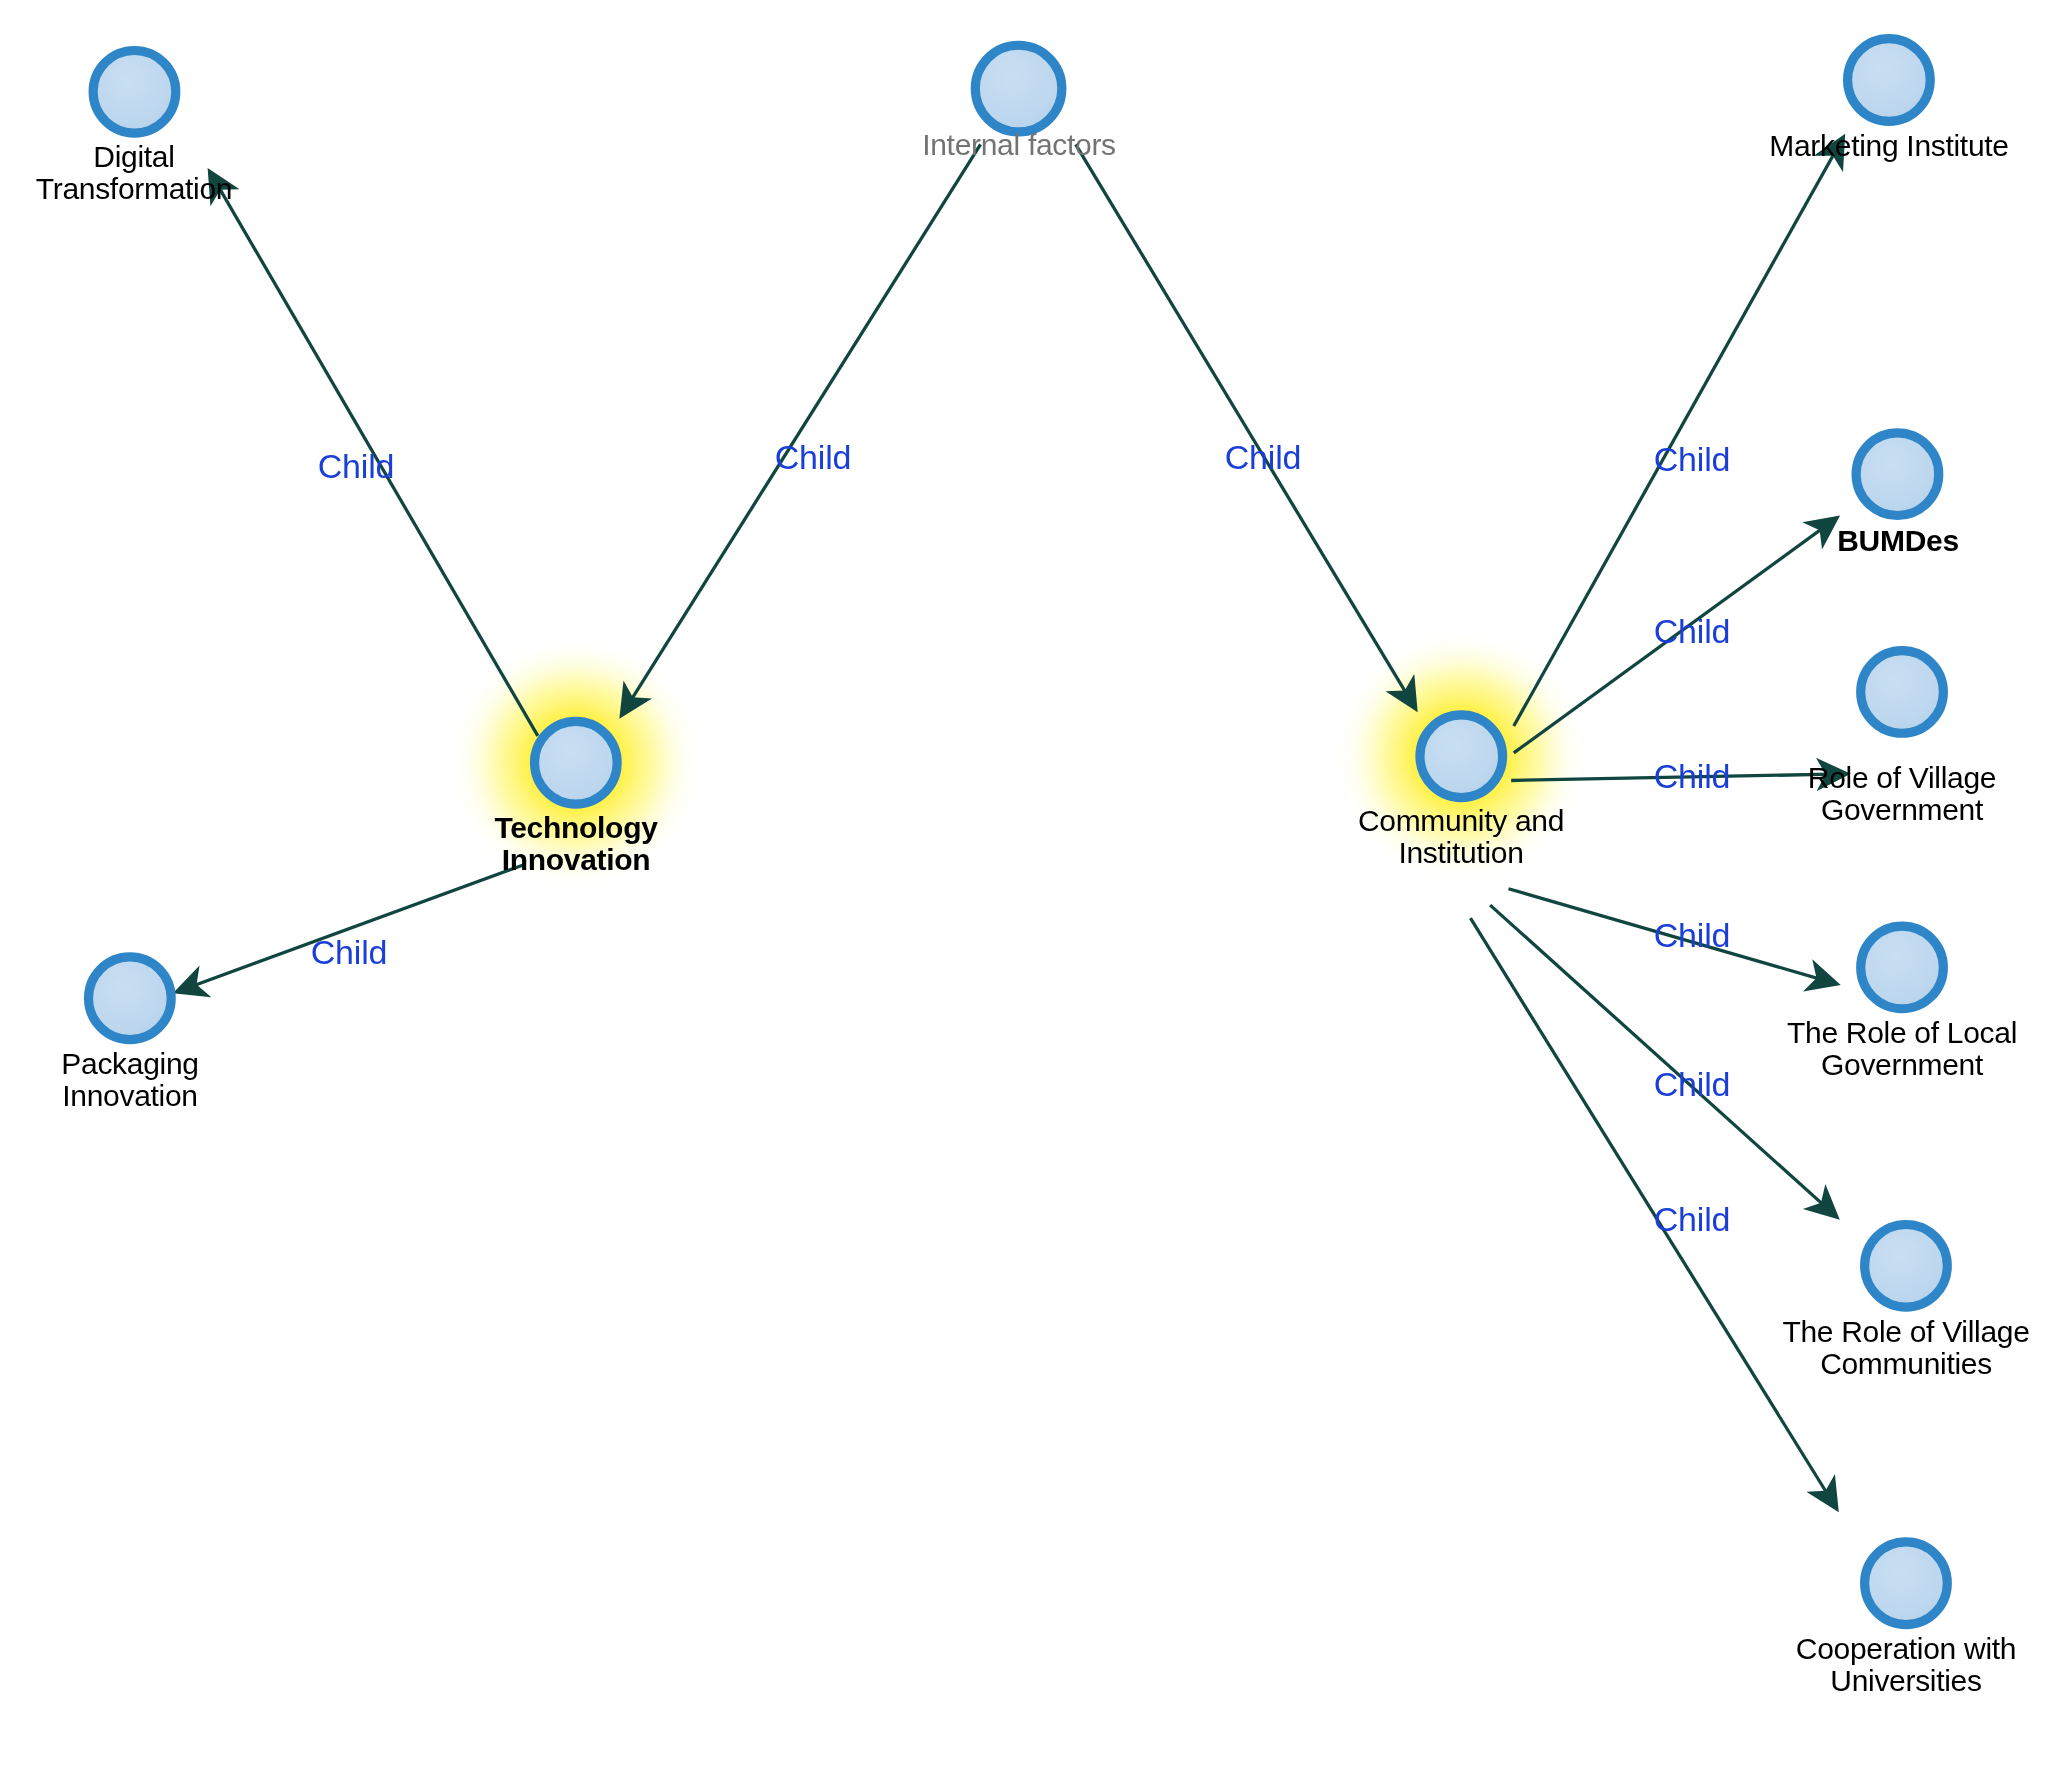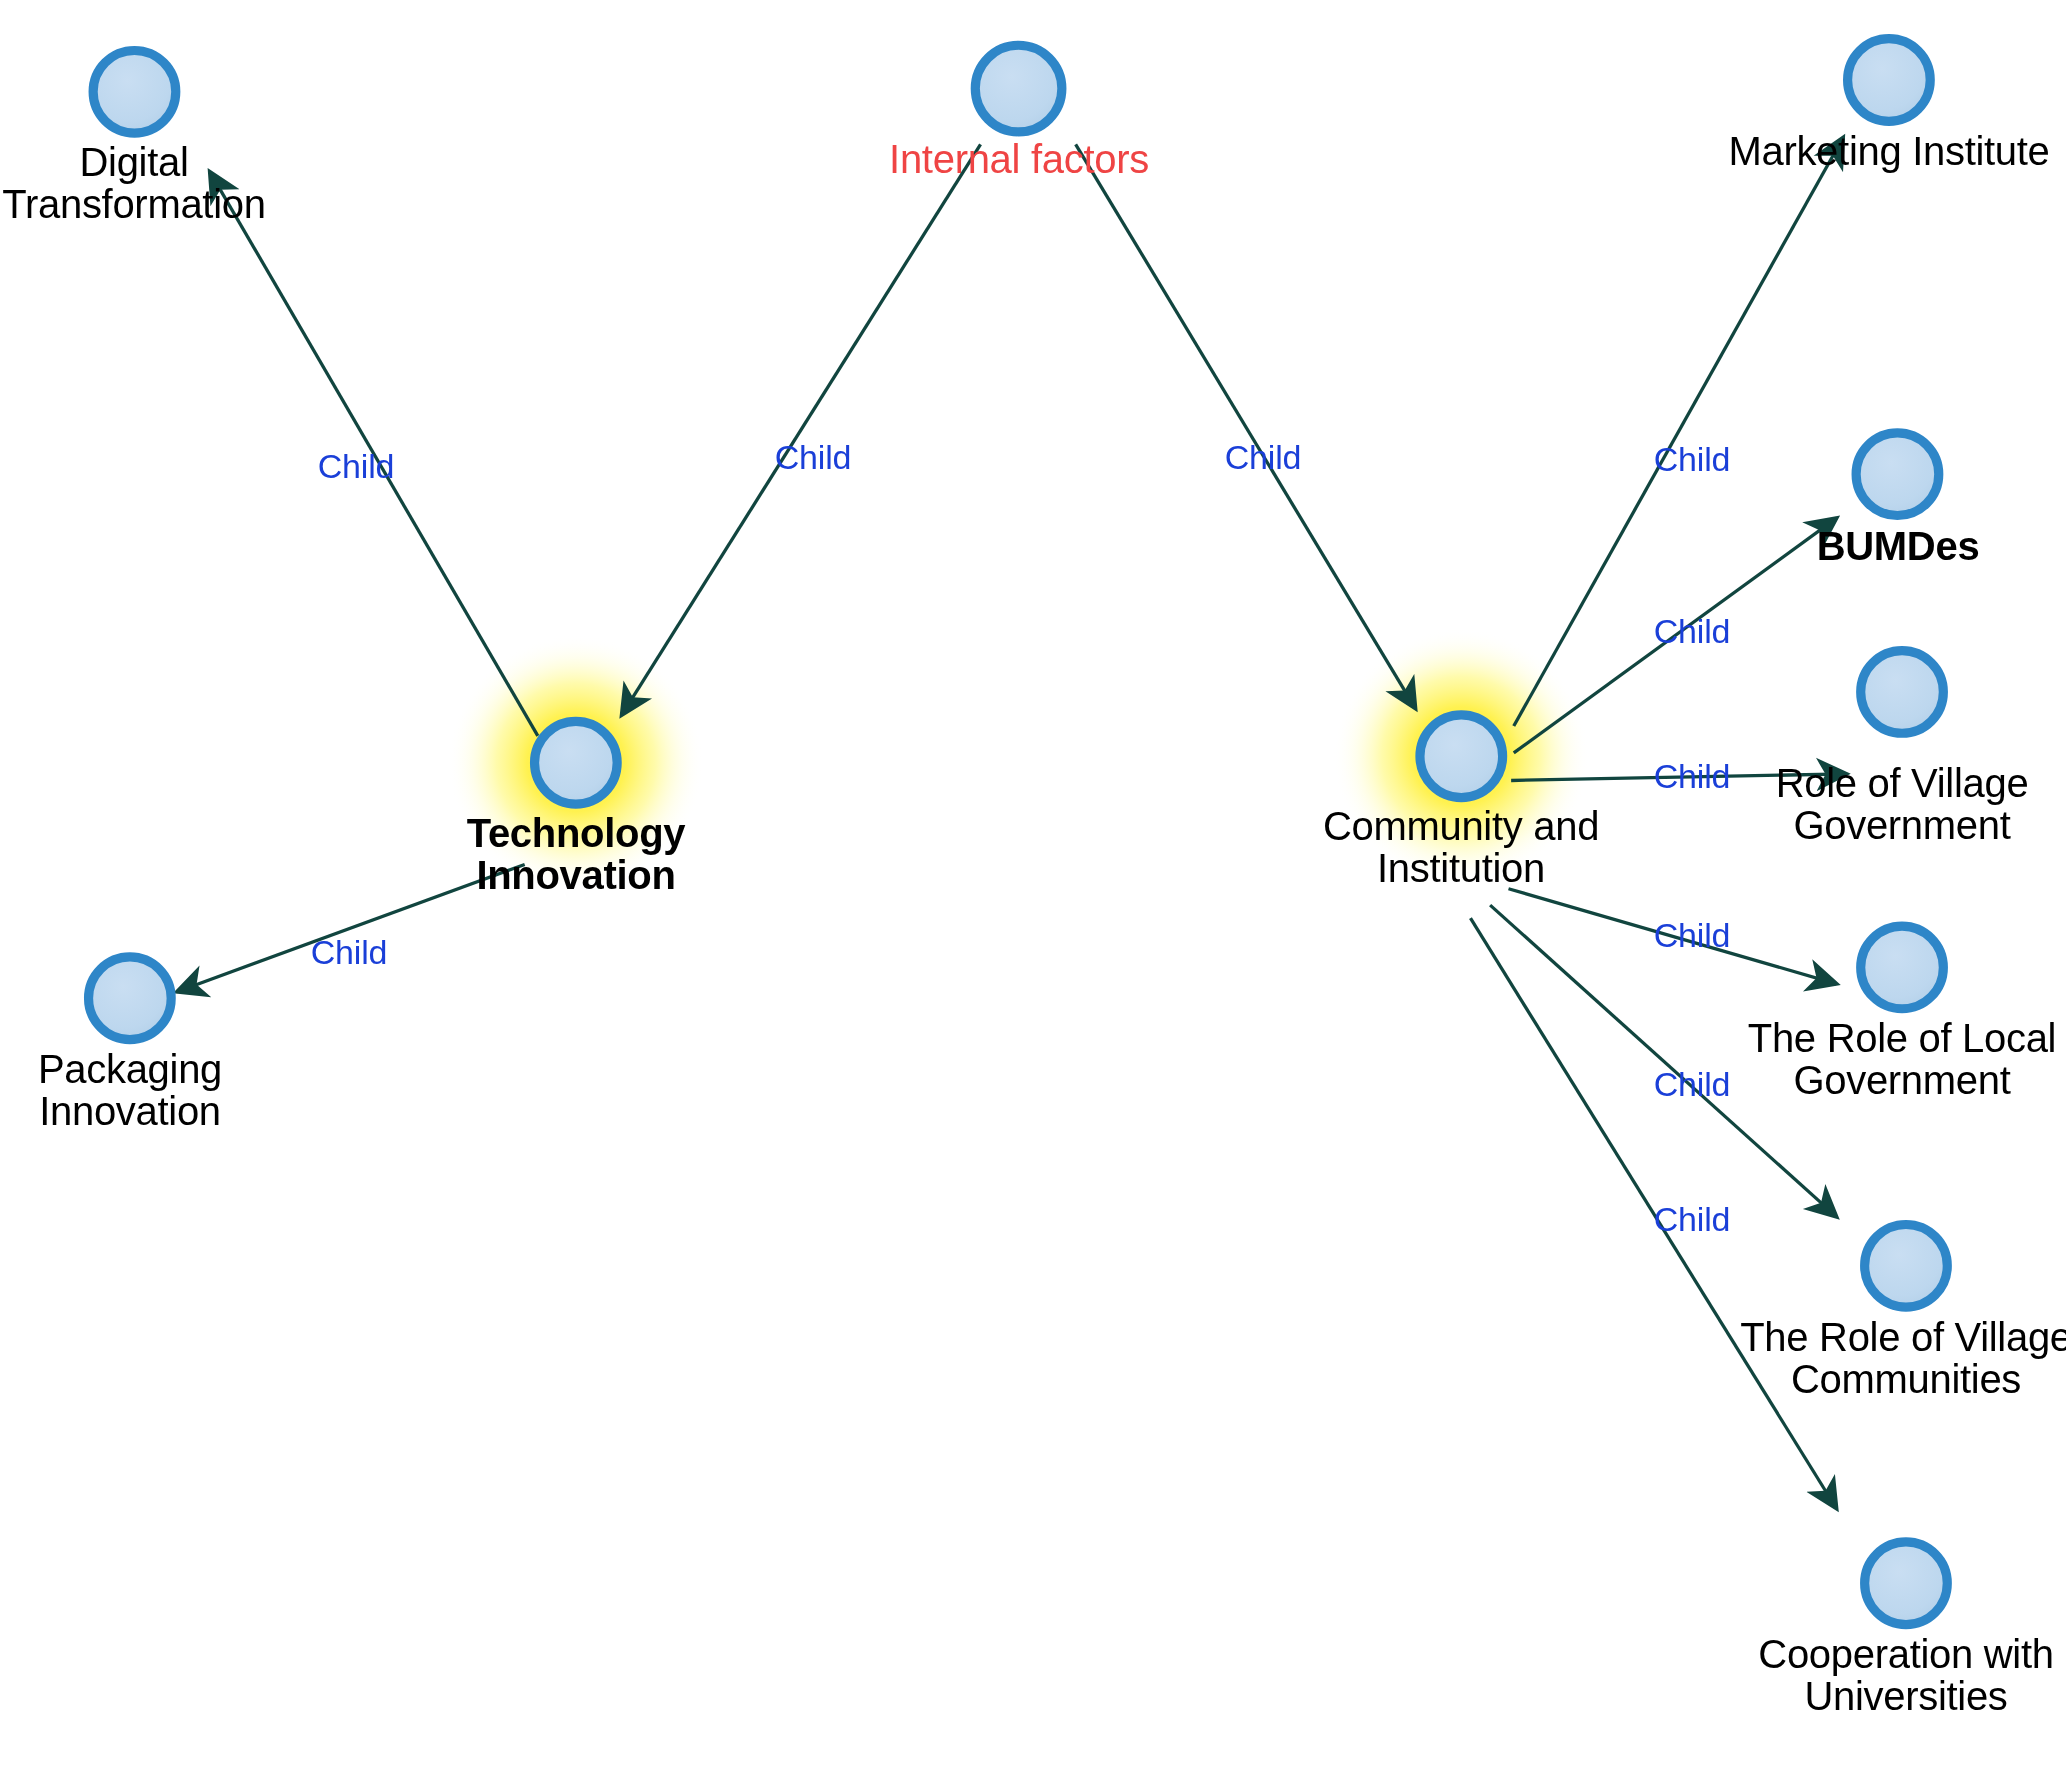--- a/index.html
+++ b/index.html
@@ -19,21 +19,21 @@
     position: absolute;
     top: 0; left: 0;
     width: 2066px;
     height: 1782px;
   }
   .node-label {
     position: absolute;
     text-align: center;
     color: #000000;
     font-family: "Liberation Sans", sans-serif;
-    font-size: 40px;
+    font-size: 30px;
     line-height: 1.06;
     letter-spacing: -0.3px;
     white-space: pre;
     transform: translateX(-50%);
     pointer-events: none;
   }
   .edge-label {
     position: absolute;
     color: #1A3FD8;
     font-family: "Liberation Sans", sans-serif;
@@ -92,21 +92,21 @@
         <circle cx="2900" cy="1055" r="63" fill="url(#nodefill)" stroke="#2E86C8" stroke-width="14"></circle>
         <circle cx="2900" cy="1475" r="63" fill="url(#nodefill)" stroke="#2E86C8" stroke-width="14"></circle>
         <circle cx="198" cy="1522" r="63" fill="url(#nodefill)" stroke="#2E86C8" stroke-width="14"></circle>
         <circle cx="2906" cy="1930" r="63" fill="url(#nodefill)" stroke="#2E86C8" stroke-width="14"></circle>
         <circle cx="2906" cy="2414" r="63" fill="url(#nodefill)" stroke="#2E86C8" stroke-width="14"></circle>
       </g>
   </svg>
   <div id="label-layer">
       <div class="node-label" style="left: 134px; top: 141px; color: rgb(0, 0, 0);">Digital
 Transformation</div>
-      <div class="node-label" style="left: 1019px; top: 138px; color: #ef4444;">Internal factors</div>
+      <div class="node-label" style="left: 1019px; top: 129px; color: #737373;">Internal factors</div>
       <div class="node-label" style="left: 1889px; top: 130px; color: rgb(0, 0, 0);">Marketing Institute</div>
       <div class="node-label" style="left: 1898px; top: 525px; color: rgb(0, 0, 0); font-weight: bold;">BUMDes</div>
       <div class="node-label" style="left: 576px; top: 812px; color: rgb(0, 0, 0); font-weight: bold;">Technology
 Innovation</div>
       <div class="node-label" style="left: 1461px; top: 805px; color: rgb(0, 0, 0);">Community and
 Institution</div>
       <div class="node-label" style="left: 1902px; top: 762px; color: rgb(0, 0, 0);">Role of Village
 Government</div>
       <div class="node-label" style="left: 1902px; top: 1017px; color: rgb(0, 0, 0);">The Role of Local
 Government</div>

